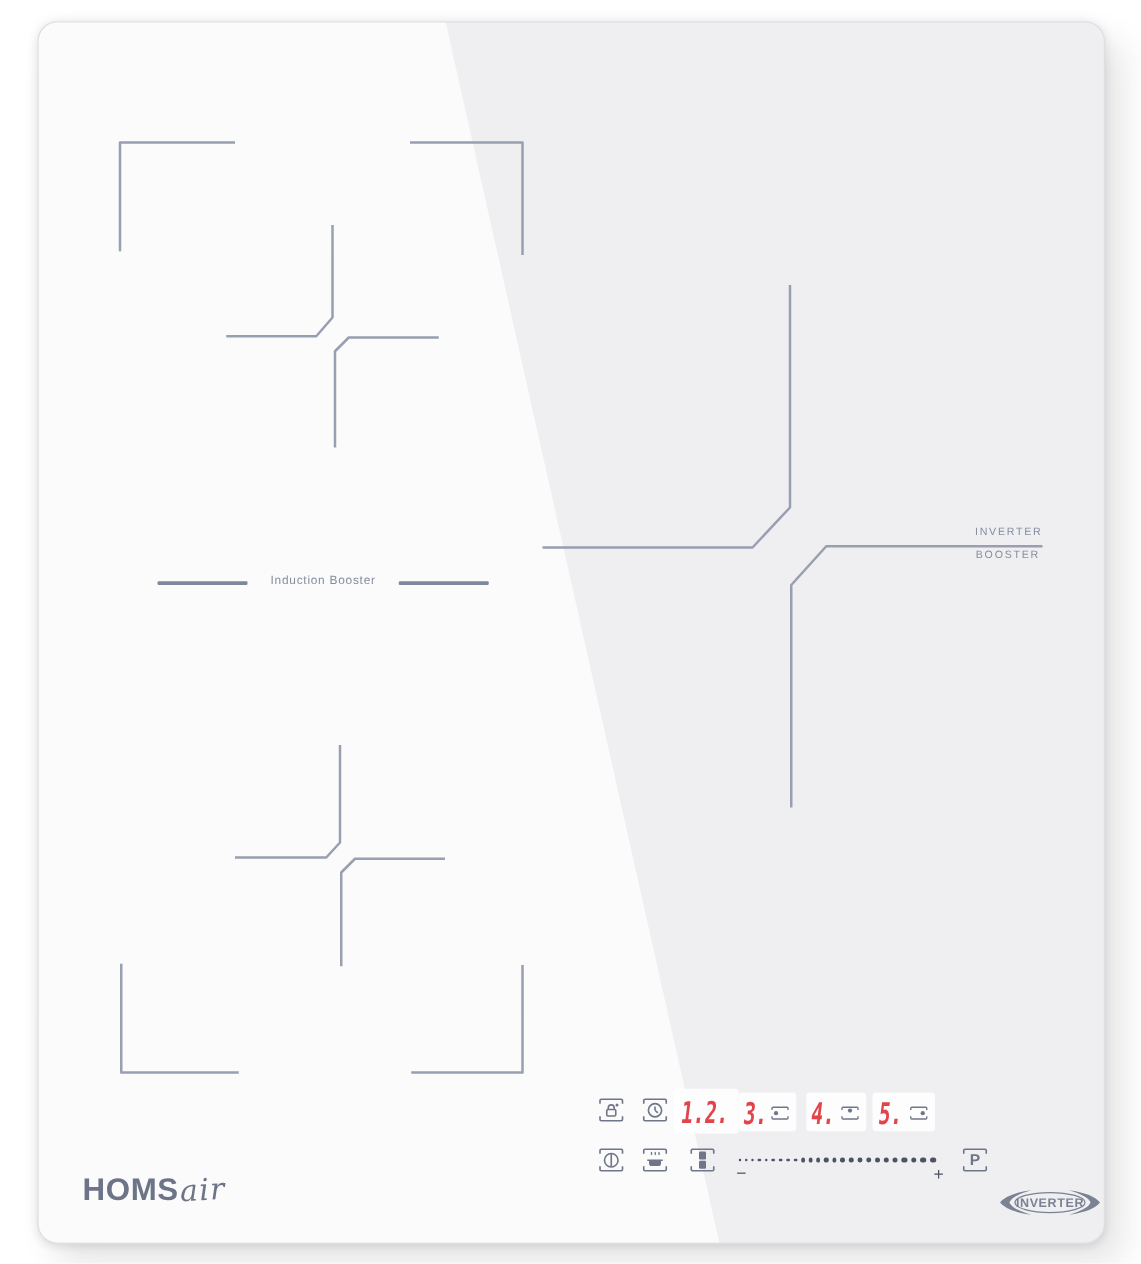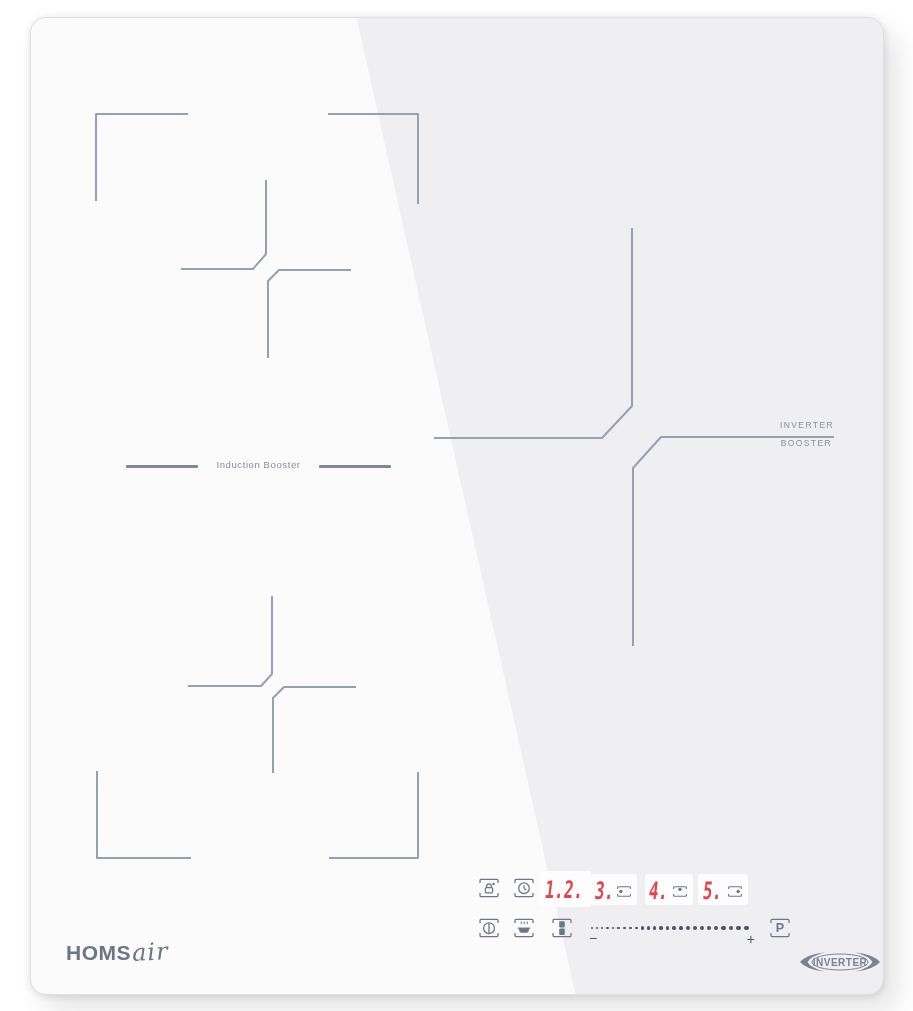--- a/index.html
+++ b/index.html
@@ -26,21 +26,21 @@
        font-size:24px;font-weight:bold;transform:skewX(-7deg) scaleX(.66);
        transform-origin:0 50%;white-space:nowrap;cursor:pointer;}
   .zone-ind{position:absolute;width:16px;height:13px;cursor:pointer;}
   .slider{position:absolute;left:556px;top:899px;width:176px;height:30px;cursor:pointer;}
   .slider .dots{position:absolute;left:4px;right:14px;top:4px;height:14px;display:flex;
                 align-items:center;justify-content:space-between;}
   .slider .dots span{display:inline-block;border-radius:50%;background:#4d5364;}
   .slider .minus{position:absolute;left:2px;top:13px;font-size:14px;color:#4d5364;}
   .slider .plus{position:absolute;right:8px;top:14px;font-size:14px;color:#4d5364;}
   .logo{position:absolute;left:35px;top:920px;color:#6e7488;white-space:nowrap;}
-  .logo .bold{font-size:21px;font-weight:bold;letter-spacing:.5px;vertical-align:baseline;}
+  .logo .bold{font-size:25px;font-weight:bold;letter-spacing:.5px;vertical-align:baseline;}
   .logo .script{font-family:"DejaVu Serif", serif;font-style:italic;font-size:24px;
                 letter-spacing:1px;display:inline-block;transform:rotate(-3deg);margin-left:1px;}
   .badge{position:absolute;left:766px;top:931px;}
 </style>
 </head>
 <body>
 
 <div class="stage">
   <div class="hob">
     <div class="reflection"></div>

